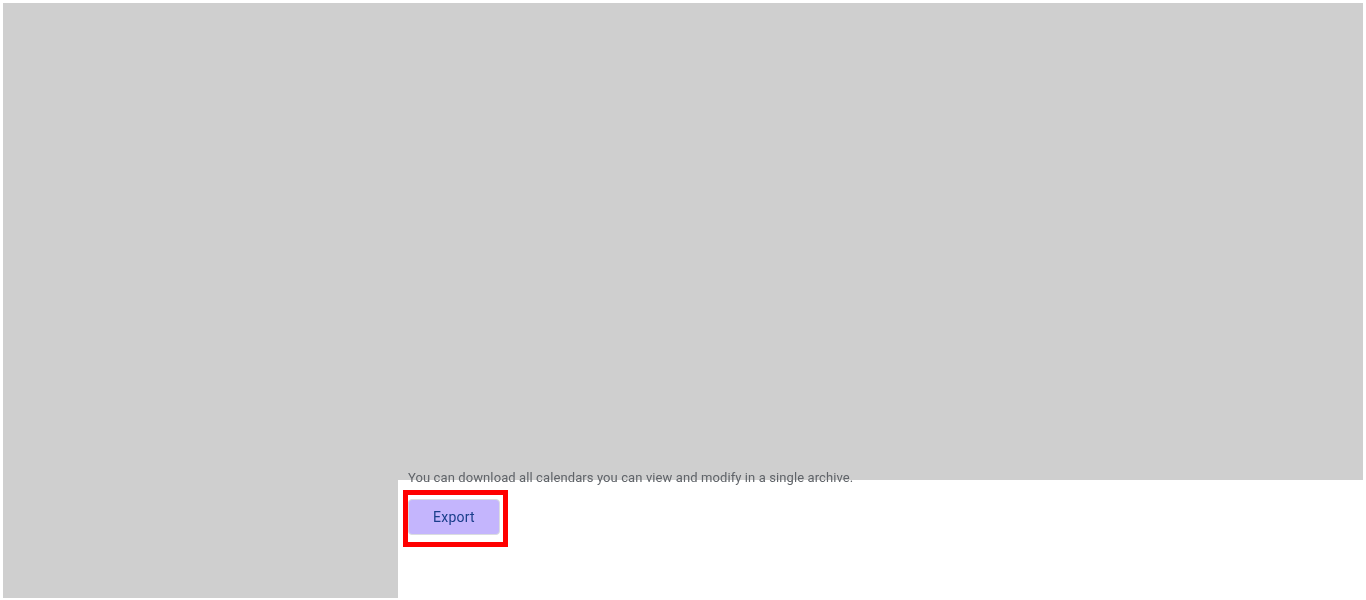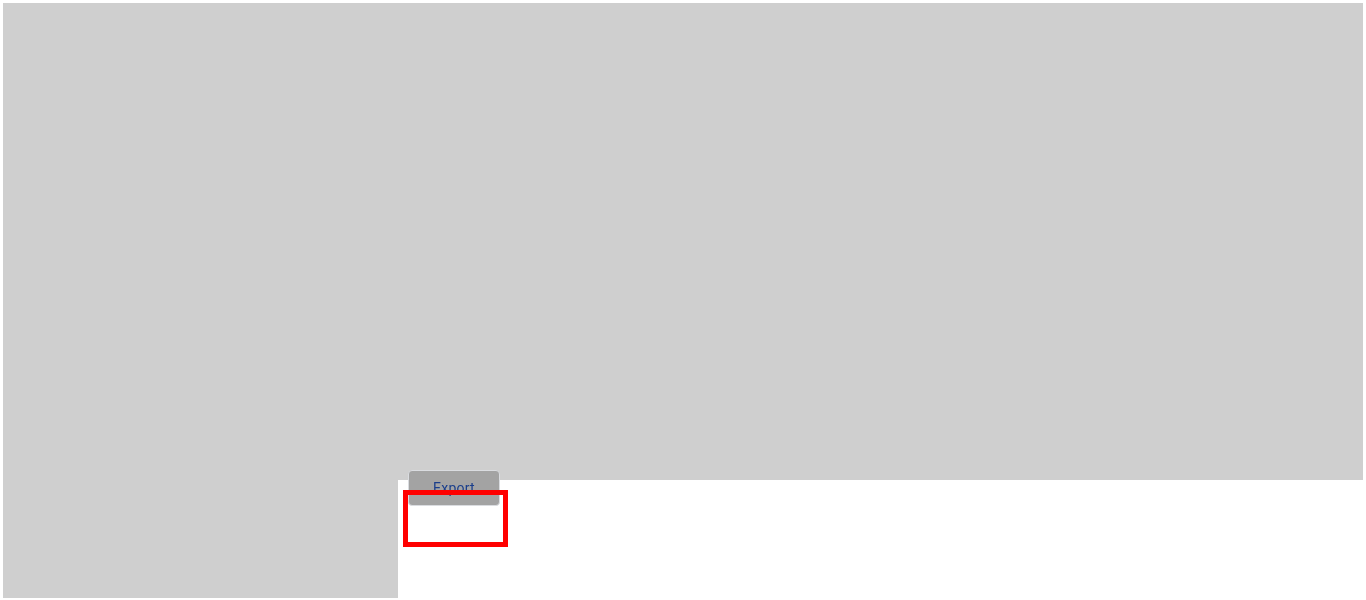--- a/index.html
+++ b/index.html
@@ -44,21 +44,21 @@
     
     .description-text {
       font-size: 13px;
       color: #5f6368;
       margin-bottom: 14px;
       letter-spacing: 0.1px;
     }
     
     .export-button {
       display: inline-block;
-      background: #a3a3a3;
+      background: #c4b5fd;
       border: 1px solid #dadce0;
       border-radius: 4px;
       padding: 9px 24px;
       font-size: 14px;
       color: #1a3e8b;
       font-family: 'Google Sans', Roboto, Arial, sans-serif;
       cursor: pointer;
       letter-spacing: 0.25px;
       font-weight: 400;
     }
@@ -74,16 +74,17 @@
       box-sizing: border-box;
     }
   </style>
 </head>
 <body>
 
 <div class="gray-overlay-top"></div>
 <div class="gray-overlay-left"></div>
 
 <div class="content-area">
+  <div class="description-text">You can download all calendars you can view and modify in a single archive.</div>
   <button class="export-button">Export</button>
 </div>
 
 <div class="red-highlight"></div>
 
 </body></html>

